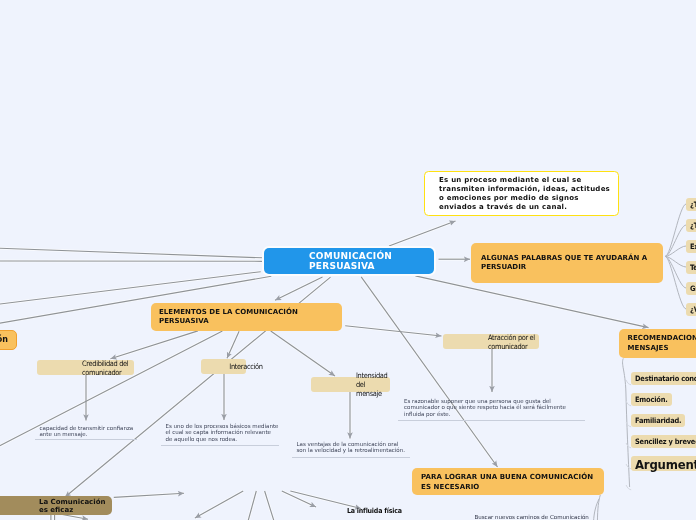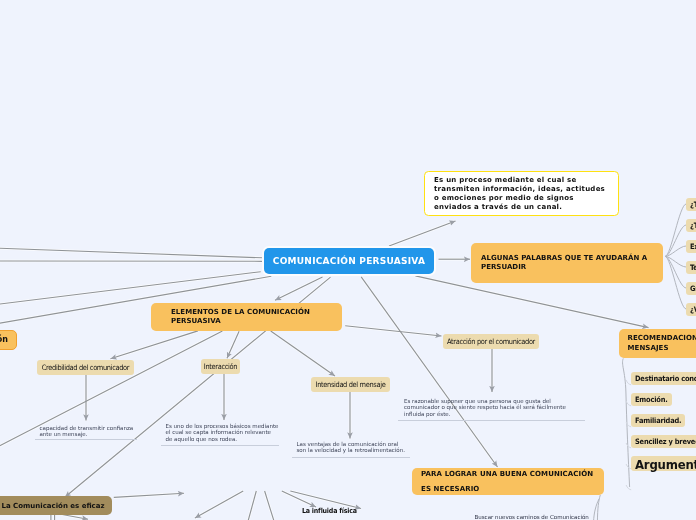--- a/index.html
+++ b/index.html
@@ -1,20 +1,20 @@
 <!DOCTYPE html>
 <html><head>
 <meta charset="utf-8">
 <style>
   html,body{margin:0;padding:0;}
   body{width:696px;height:520px;overflow:hidden;background:#eff3fd;
        font-family:"DejaVu Sans",sans-serif;-webkit-font-smoothing:antialiased;}
   #canvas{position:relative;width:696px;height:520px;overflow:hidden;background:#eff3fd;}
   #edges{position:absolute;left:0;top:0;}
-  .node{position:absolute;box-sizing:border-box;display:flex;align-items:center;z-index:5;}
+  .node{position:absolute;box-sizing:border-box;display:flex;align-items:center;z-index:5;padding-left:45px;}
   .n-center{background:#2196ea;color:#ffffff;border-radius:5px;
         box-shadow:0 0 0 2px #fbfcfe;font-weight:bold;justify-content:center;}
   .n-branch{background:#f9c15e;color:#121212;border-radius:5px;font-weight:bold;}
   .n-def{background:#ffffff;border:1.4px solid #ffe112;border-radius:4.5px;color:#111;font-weight:bold;}
   .n-leaf{background:#ecdbaf;color:#141414;border-radius:3px;justify-content:center;
           font-family:"DejaVu Sans Condensed","DejaVu Sans",sans-serif;font-size:7.4px;letter-spacing:-0.35px;}
   .n-khaki{background:#a28c5c;color:#111;border-radius:5px;justify-content:center;
           font-family:"DejaVu Sans Condensed","DejaVu Sans",sans-serif;font-size:8px;letter-spacing:-0.25px;}
   .n-plain{background:transparent;color:#111;font-weight:bold;}
   .note{position:absolute;color:#3c4256;z-index:4;white-space:nowrap;}
@@ -106,37 +106,37 @@
         <path d="M626.1,443 C627.4,446 628.8,447.4 631.2,447.8" stroke="#d5d9e2" stroke-width="1"></path>
         <path d="M626.1,464 C627.4,467 628.8,468.4 631.2,468.8" stroke="#d5d9e2" stroke-width="1"></path>
         <path d="M626.1,485 C627.4,488 628.8,489.4 631.2,489.8" stroke="#d5d9e2" stroke-width="1"></path>
       </g>
   </svg>
 
   <div class="node n-center" style="left:264px;top:248px;width:170px;height:26px;font-size:9px;letter-spacing:.25px;">
     <span>COMUNICACIÓN PERSUASIVA</span>
   </div>
 
-  <div class="node n-def" style="left:424px;top:171px;width:195px;height:45px;font-size:7px;letter-spacing:.25px;line-height:9px;padding:4px 0 4px 9px;align-items:flex-start;">
+  <div class="node n-def" style="left:424px;top:171px;width:195px;height:45px;font-size:7px;letter-spacing:.25px;line-height:9px;padding:4px 0 4px 9px;align-items:flex-start;justify-content:center;">
     <span style="display:block;width:174px;">Es un proceso mediante el cual se transmiten información, ideas, actitudes o emociones por medio de signos enviados a través de un canal.</span>
   </div>
 
   <div class="node n-branch" style="left:471px;top:243px;width:192px;height:40px;font-size:7px;letter-spacing:.02px;line-height:9.2px;padding:0 2px 0 10px;">
     <span>ALGUNAS PALABRAS QUE TE AYUDARÁN A PERSUADIR</span>
   </div>
 
-  <div class="node n-branch" style="left:151px;top:303px;width:191px;height:28px;font-size:7px;letter-spacing:.05px;line-height:9.2px;padding:0 2px 0 20px;">
+  <div class="node n-branch" style="left:151px;top:303px;width:191px;height:28px;font-size:7px;letter-spacing:.05px;line-height:9.2px;padding:0 2px 0 8px;">
     <span>ELEMENTOS DE LA COMUNICACIÓN PERSUASIVA</span>
   </div>
 
   <div class="node n-branch" style="left:619px;top:329px;width:140px;height:29px;font-size:7px;letter-spacing:.05px;line-height:9.6px;padding:0 2px 0 8.6px;">
     <span style="display:block;width:125px;">RECOMENDACIONES PARA LOS MENSAJES</span>
   </div>
 
-  <div class="node n-branch" style="left:412px;top:468px;width:192px;height:27px;font-size:7px;letter-spacing:.1px;line-height:15px;padding:0 2px 0 9px;">
+  <div class="node n-branch" style="left:412px;top:468px;width:192px;height:27px;font-size:7px;letter-spacing:.1px;line-height:10px;padding:0 2px 0 9px;">
     <span>PARA LOGRAR UNA BUENA COMUNICACIÓN ES NECESARIO</span>
   </div>
 
   <div class="node n-branch" style="left:-110px;top:330px;width:127px;height:19.5px;font-size:8px;font-weight:bold;letter-spacing:.05px;padding:0 8px 0 0;justify-content:flex-end;border:1px solid #f0a02e;">
     <span style="white-space:nowrap;">Proceso de Comunicación</span>
   </div>
 
   <div class="node n-leaf" style="left:37px;top:360px;width:97px;height:15px;">
     <span>Credibilidad del comunicador</span>
   </div>

